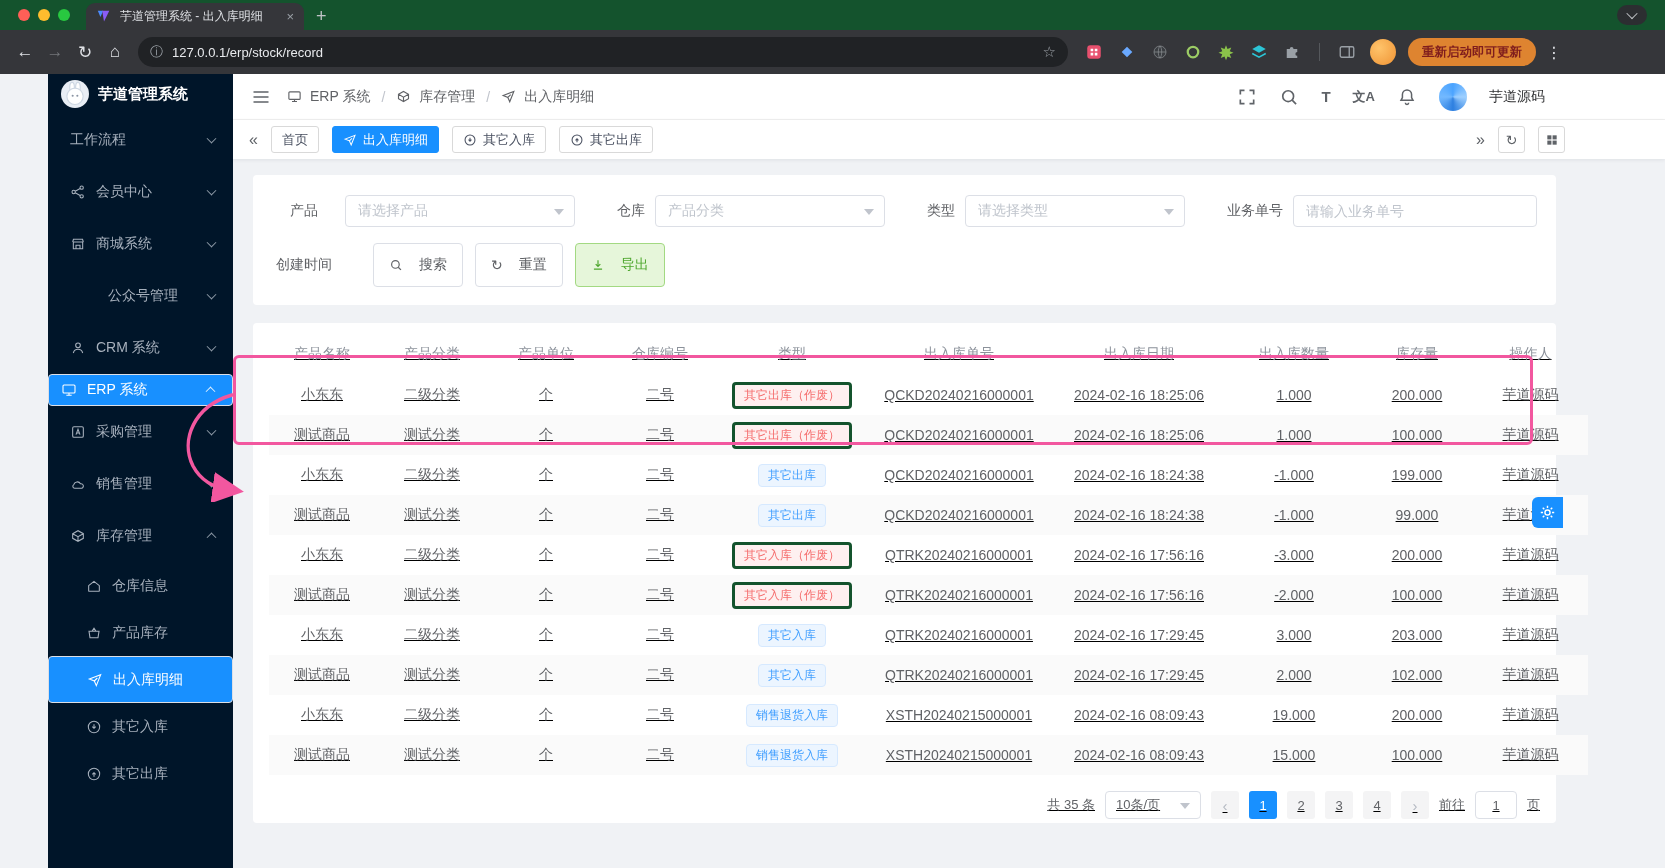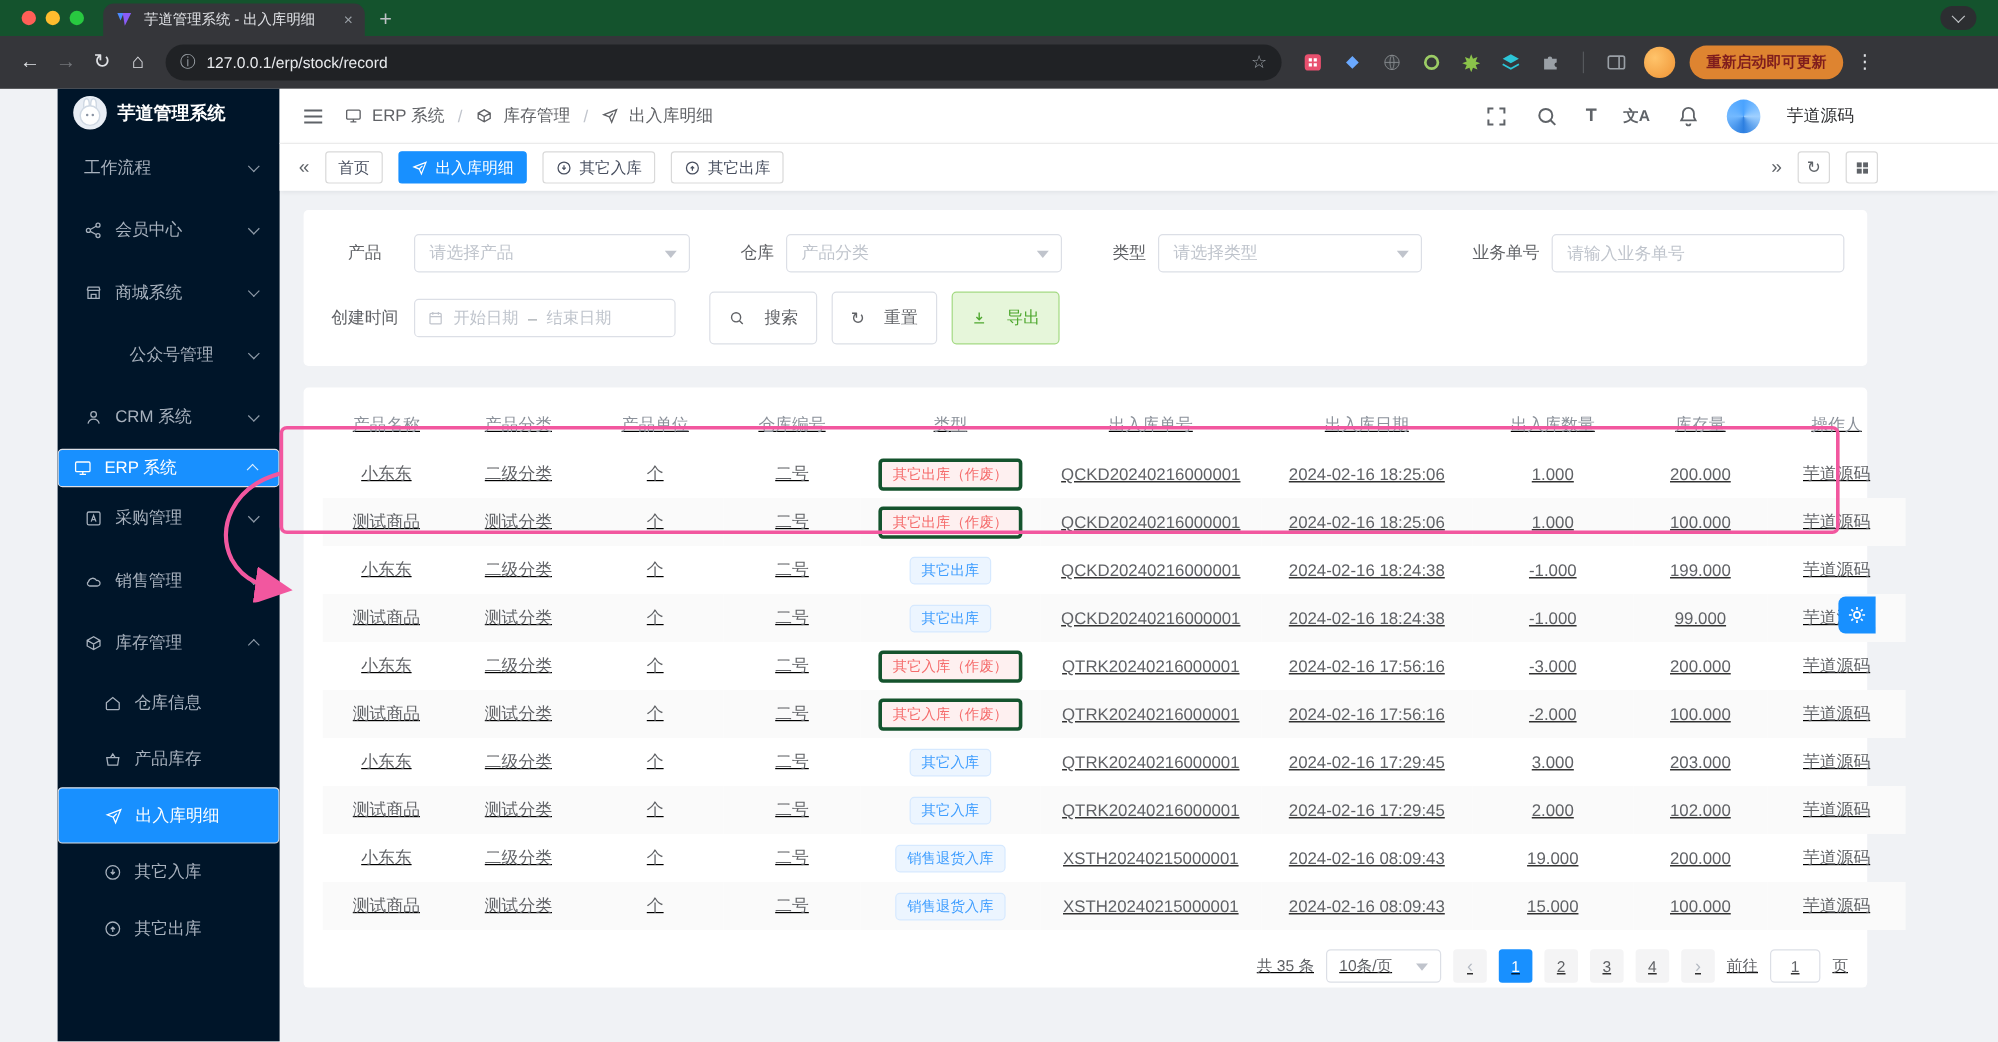--- a/index.html
+++ b/index.html
@@ -445,29 +445,20 @@
               </div>
             </div>
             <div class="fgroup" style="margin-right:0">
               <span class="flabel">业务单号</span>
               <input class="inp" placeholder="请输入业务单号" style="">
             </div>
           </div>
           <div class="frow">
             <div class="fgroup" style="margin-right:28px">
               <span class="flabel w">创建时间</span>
-              <div class="date-range">
-                <svg width="14" height="14" viewBox="0 0 24 24" fill="none" stroke="#c0c4cc" stroke-width="1.8">
-                    <rect x="4" y="5.5" width="16" height="15" rx="1.5"></rect>
-                    <path d="M8 3.5v4M16 3.5v4M4 10h16"></path>
-                  </svg>
-                <span>开始日期</span>
-                <span style="color:#9aa0a6">–</span>
-                <span>结束日期</span>
-              </div>
             </div>
             <button class="btn">
               <svg class="bi" viewBox="0 0 24 24" fill="none" stroke="currentColor" stroke-width="2">
                   <circle cx="11" cy="11" r="6.5"></circle>
                   <path d="M15.8 15.8L20.5 20.5"></path>
                 </svg>
               <span>搜索</span>
             </button>
             <button class="btn">
               <span class="bglyph">↻</span>

